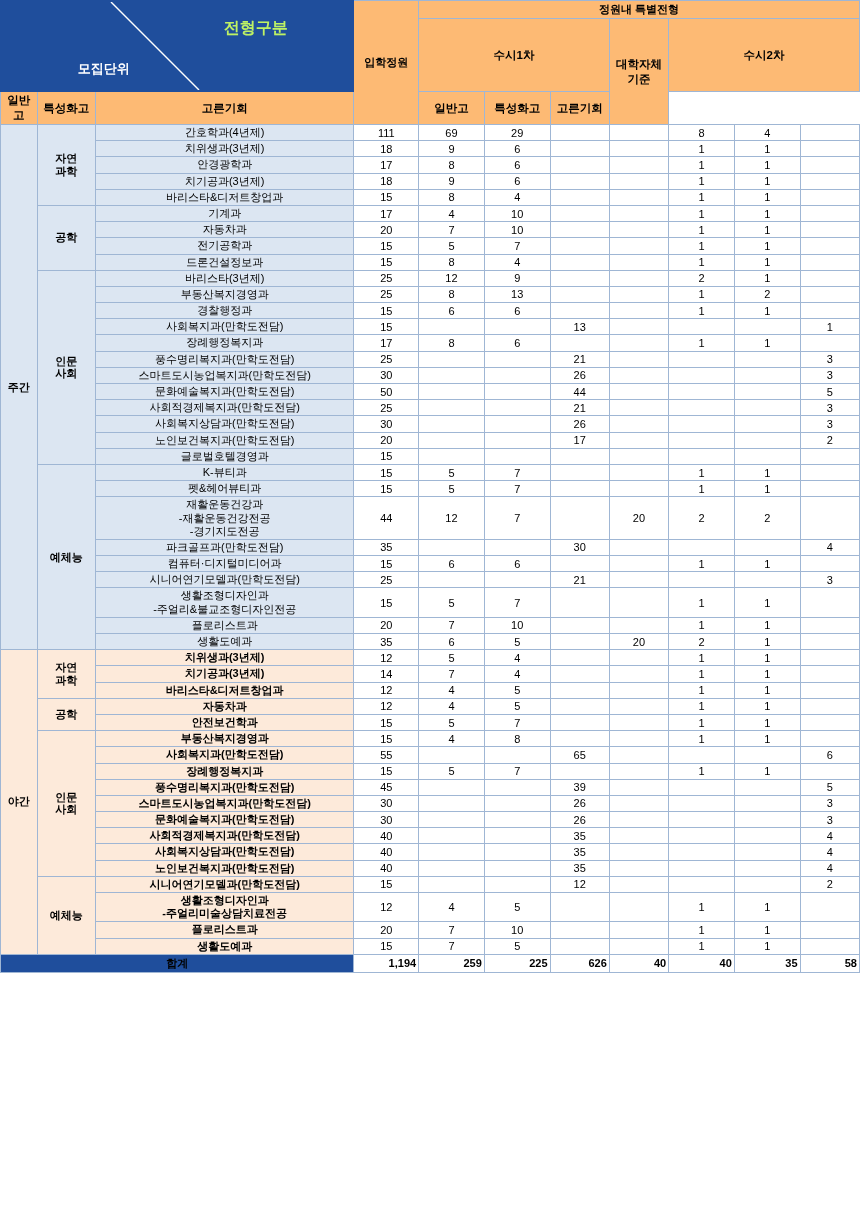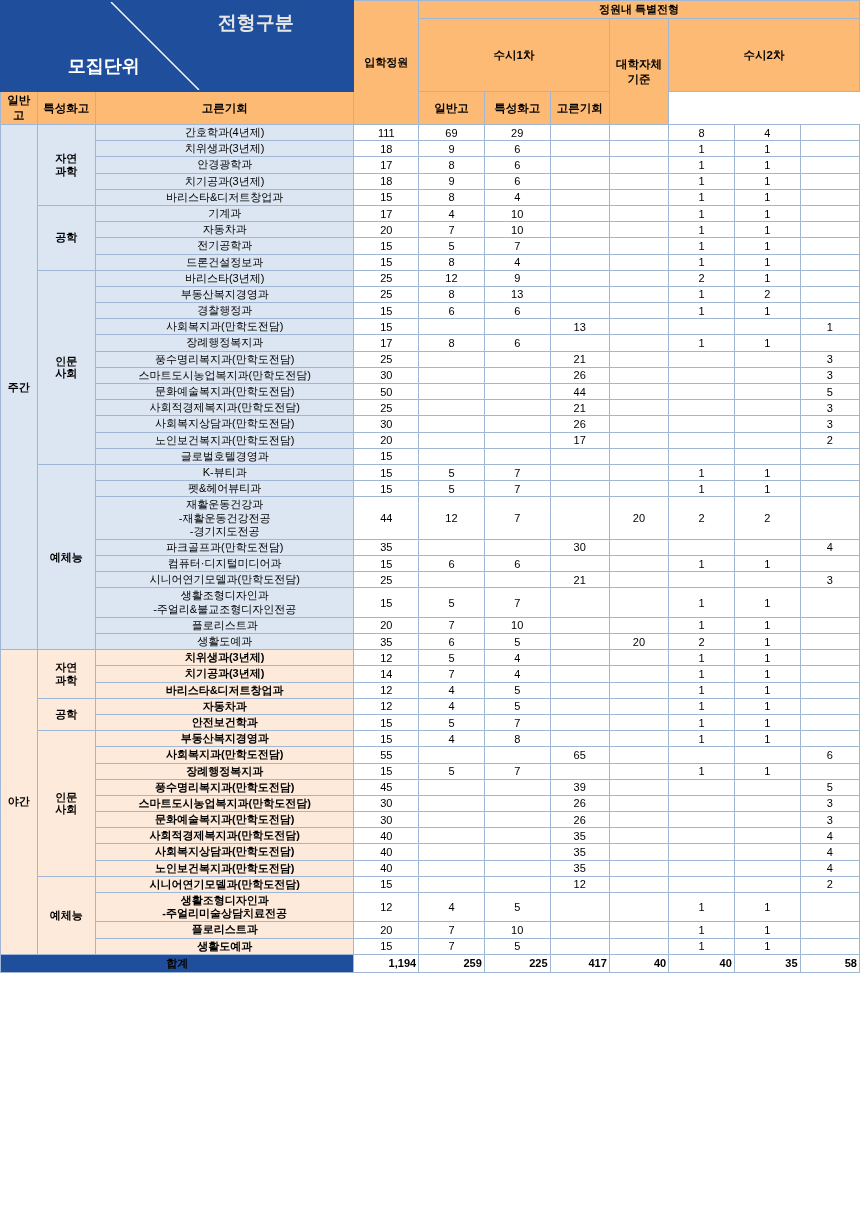--- a/index.html
+++ b/index.html
@@ -47,37 +47,37 @@
     width: 100%;
   }
   .corner-wrap .diag {
     position: absolute;
     left: 0; top: 0; right: 0; bottom: 0;
     overflow: hidden;
   }
   .corner-wrap .diag svg { display: block; }
   .corner-wrap .lbl-top {
     position: absolute;
-    top: 8px;
+    top: 16px;
     right: 10px;
     left: 48%;
     text-align: center;
     font-weight: bold;
-    color: #e5e5e5;
-    font-size: 19px;
+    color: #bef264;
+    font-size: 16px;
   }
   .corner-wrap .lbl-bottom {
     position: absolute;
     bottom: 12px;
     left: 10px;
     right: 45%;
     text-align: center;
     font-weight: bold;
     color: #ffffff;
-    font-size: 18px;
+    font-size: 13px;
   }
   
   td.grp-day {
     background: #dce6f2;
     font-weight: bold;
     font-size: 12px;
     width: 34px;
   }
   td.grp-night {
     background: #fdeada;
@@ -725,20 +725,20 @@
         <td class="num">1</td>
         <td class="num"></td>
       </tr>
     </tbody>
   <tfoot>
     <tr>
       <td colspan="3">합계</td>
       <td class="total-num">1,194</td>
       <td class="total-num">259</td>
       <td class="total-num">225</td>
-      <td class="total-num">417</td>
+      <td class="total-num">626</td>
       <td class="total-num">40</td>
       <td class="total-num">40</td>
       <td class="total-num">35</td>
       <td class="total-num">58</td>
     </tr>
   </tfoot>
 </table>
 
 </body></html>

